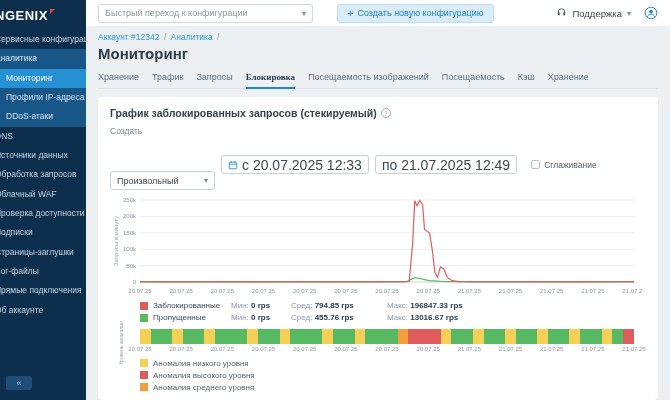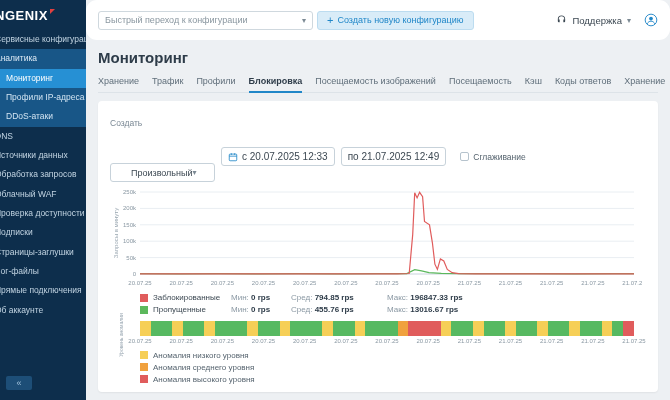--- a/index.html
+++ b/index.html
@@ -15,44 +15,44 @@
   .s-item { font-size:8.5px; color:#c2d4e2; padding:5px 2px 5px 4px; white-space:nowrap; overflow:hidden; cursor:pointer; line-height:1.1; }
   .s-item .lbl { display:inline-block; }
   .s-item.cut .lbl { margin-left:-9px; }
   .s-item.section { background:#185687; color:#ddeaf5; }
   .s-item.sub { background:#185687; color:#d2e4f2; padding-left:6px; }
   .s-item.active { background:#2690d4; color:#fff; padding-left:6px; }
   .collapse-btn { margin:auto 0 10px 6px; width:26px; height:14px; background:#1d4e77; border-radius:2px; color:#9fc0da; font-size:9px; display:flex; align-items:center; justify-content:center; cursor:pointer; }
 
   
   .main { flex:1; display:flex; flex-direction:column; min-width:0; }
-  .topbar { height:40px; background:#fff; display:flex; align-items:center; gap:4px; padding:0 12px;border-radius:11px; }
+  .topbar { height:40px; background:#fff; display:flex; align-items:center; gap:24px; padding:0 12px; }
   .quickjump { width:215px; height:19px; border:1px solid #cfd8de; border-radius:3px; display:flex; align-items:center; justify-content:space-between; padding:0 6px; color:#8a97a0; font-size:9px; cursor:pointer; background:#fff; }
   .chev { font-size:8px; color:#7c8a94; }
   .create-btn { height:19px; background:#d9ecf8; color:#2187c8; border:1px solid #bcdcf0; border-radius:3px; font-size:9px; padding:0 9px; display:flex; align-items:center; gap:4px; cursor:pointer; font-family:inherit; }
   .create-btn .plus { font-size:11px; line-height:1; }
   .top-right { margin-left:auto; display:flex; align-items:center; gap:5px; color:#3c4852; font-size:9.5px; }
 
   .content { flex:1; padding:6px 12px 0 12px; min-width:0; }
   .breadcrumb { font-size:8.5px; }
   .breadcrumb a { color:#2f9bd6; text-decoration:none; cursor:pointer; }
   .breadcrumb .sep { color:#8a97a0; margin:0 2px; }
   .page-title { font-size:15px; font-weight:bold; color:#2e3c49; margin:3px 0 6px; }
   .tabs { display:flex; gap:13px; border-bottom:1px solid #dde3e8; font-size:9px; color:#5f6e7a; }
   .tab { padding:4px 0 5px; cursor:pointer; white-space:nowrap; }
-  .tab.active { color:#2e3c49; font-weight:bold; border-bottom:2px solid #2187c8; margin-bottom:-1px; }
+  .tab.active { color:#2e3c49; font-weight:bold; border-bottom:2px solid #2187c8; margin-bottom:-1px;font-family:Liberation Serif, serif; }
 
   
   .card { background:#fff; border-radius:4px; margin-top:8px; padding:10px 12px 8px; box-shadow:0 1px 2px rgba(0,0,0,.06); }
   .card-title { font-size:10.5px; color:#33424e; display:flex; align-items:center; gap:4px; font-weight:bold; }
   .info-i { width:10px; height:10px; border:1px solid #9fb0bc; border-radius:50%; color:#9fb0bc; font-size:6.5px; display:inline-flex; align-items:center; justify-content:center; font-weight:normal; cursor:pointer; }
   .period-label { font-size:8.5px; color:#7a8894; margin-top:7px; }
   .controls { display:flex; align-items:center; gap:6px; margin-top:3px; }
-  .select { width:105px; height:19px; border:1px solid #c7d2da; border-radius:3px; font-size:9px; color:#3c4852; display:flex; align-items:center; justify-content:space-between; padding:0 20px; cursor:pointer;margin-top:32px; }
-  .datebox { height:19px; border:1px solid #c7d2da; border-radius:3px; font-size:10px; color:#3c4852; display:flex; align-items:center; padding:0 6px; gap:4px; cursor:text; }
+  .select { width:105px; height:19px; border:1px solid #c7d2da; border-radius:3px; font-size:9px; color:#3c4852; display:flex; align-items:center; justify-content:space-between; padding:0 6px; cursor:pointer;margin-top:32px; }
+  .datebox { height:19px; border:1px solid #c7d2da; border-radius:3px; font-size:14px; color:#3c4852; display:flex; align-items:center; padding:0 6px; gap:4px; cursor:text; }
   .smooth { display:flex; align-items:center; gap:4px; font-size:8.5px; color:#55636e; margin-left:8px; cursor:pointer; }
   .cb { width:9px; height:9px; border:1px solid #b6c3cd; border-radius:2px; background:#fff; }
 
   #line-chart { display:block; margin-top:4px; }
   .legend-row { display:flex; align-items:flex-end; margin:3px 0 0 30px; font-size:8px; color:#6a7884; }
   .legend-row .swatch { width:8px; height:8px; margin-right:5px; flex:none; }
   .leg-name { width:78px; color:#3c4852; }
   .leg-pair { margin-right:8px; white-space:nowrap; }
   .leg-pair .lab { color:#8a98a3; }
   .leg-pair .val { color:#2e3c49; font-weight:bold; }
@@ -121,35 +121,44 @@
           <svg width="14" height="14" viewBox="0 0 24 24">
               <circle cx="12" cy="12" r="10" fill="none" stroke="#2187c8" stroke-width="1.6"></circle>
               <circle cx="12" cy="9.5" r="3.2" fill="#2187c8"></circle>
               <path d="M5.5 18.6c1.2-3 3.7-4.6 6.5-4.6s5.3 1.6 6.5 4.6" fill="none" stroke="#2187c8" stroke-width="1.6"></path>
             </svg>
         </span>
       </div>
     </header>
 
     <div class="content">
+      <div class="breadcrumb">
+        <a>Аккаунт #12342</a>
+        <span class="sep">/</span>
+        <a>Аналитика</a>
+        <span class="sep">/</span>
+      </div>
       <div class="page-title">Мониторинг</div>
 
       <div class="tabs" id="tabs">
           <div class="tab">Хранение</div>
           <div class="tab">Трафик</div>
-          <div class="tab">Профили</div>
+          <div class="tab">Запросы</div>
           <div class="tab active">Блокировка</div>
           <div class="tab">Посещаемость изображений</div>
           <div class="tab">Посещаемость</div>
           <div class="tab">Кэш</div>
-          <div class="tab">Коды ответов</div>
           <div class="tab">Хранение</div>
         </div>
 
       <section class="card">
+        <div class="card-title">
+          <span>График заблокированных запросов (стекируемый)</span>
+          <span class="info-i">?</span>
+        </div>
 
         <div class="period-label">Создать</div>
         <div class="controls">
           <div class="select">
             <span>Произвольный</span>
             <span class="chev">▾</span>
           </div>
           <div class="datebox">
             <span style="display:inline-flex;">
               <svg width="10" height="10" viewBox="0 0 24 24">
@@ -283,24 +292,24 @@
               <span style="left: 494px;">21.07.25</span>
             </div>
         </div>
 
         <div id="anomaly-legend">
             <div class="anom-row">
               <span class="swatch" style="background: rgb(246, 207, 87);"></span>
               <span>Аномалия низкого уровня</span>
             </div>
             <div class="anom-row">
+              <span class="swatch" style="background: rgb(224, 92, 92);"></span>
+              <span>Аномалия высокого уровня</span>
+            </div>
+            <div class="anom-row">
               <span class="swatch" style="background: rgb(240, 161, 62);"></span>
               <span>Аномалия среднего уровня</span>
-            </div>
-            <div class="anom-row">
-              <span class="swatch" style="background: rgb(224, 92, 92);"></span>
-              <span>Аномалия высокого уровня</span>
             </div>
           </div>
       </section>
     </div>
   </div>
 </div>
 
 </body></html>

